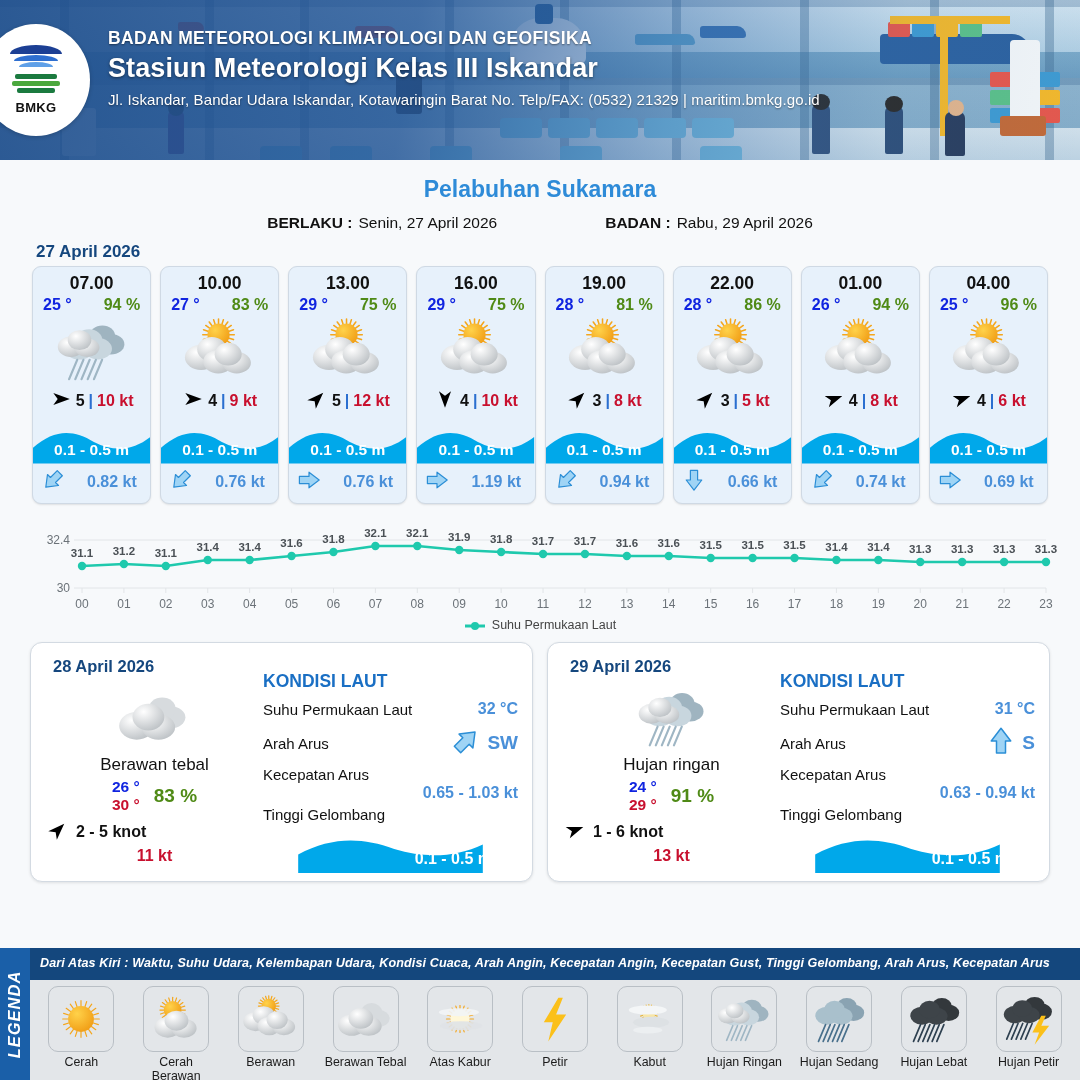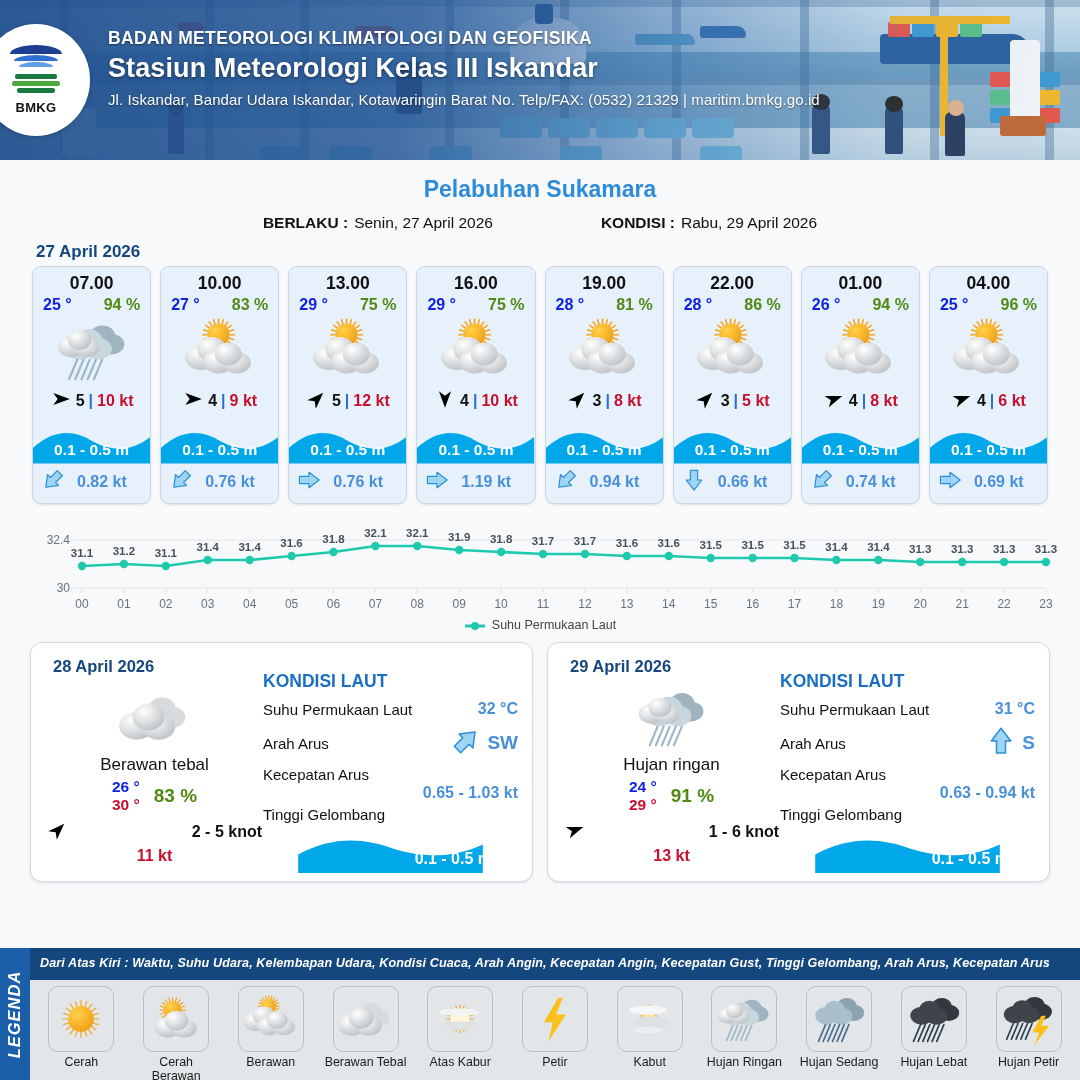--- a/index.html
+++ b/index.html
@@ -98,21 +98,21 @@
   .c-wind { display:flex; align-items:center; justify-content:center;
       gap:4px; height:30px; padding:0 6px; }
   .c-wd { flex:0 0 auto; }
   .c-wdir { font-size:16px; font-weight:bold; color:#111; }
   .c-sep { color:#2b6fd0; font-weight:bold; font-size:16px; }
   .c-wspd { font-size:16px; font-weight:bold; color:#c8102e; }
   .c-wave { position:relative; height:48px; }
   .wave-svg { position:absolute; left:0; top:0; width:100%; height:48px; display:block; }
   .c-wavetxt { position:absolute; left:0; right:0; bottom:5px; text-align:center;
       font-size:15.5px; font-weight:bold; color:#fff; }
-  .c-cur { display:flex; align-items:center; gap:12px; padding:4px 8px 7px; }
+  .c-cur { display:flex; align-items:center; gap:22px; padding:4px 8px 7px; }
   .c-curtxt { font-size:16px; font-weight:bold; color:#4a90d9; }
 
   
   .chart-wrap { margin:12px 20px 0 20px; height:100px; position:relative; }
   .chart-svg { display:block; }
   .chart-legend { text-align:center; margin-top:2px;
       font-size:12.5px; color:#444; display:flex; align-items:center;
       justify-content:center; gap:6px; }
   .legend-mark { width:22px; height:10px; position:relative; display:inline-block; }
 
@@ -125,21 +125,21 @@
   .d-date { position:absolute; left:22px; top:14px; font-size:16.5px;
       font-weight:bold; color:#15477e; }
   .d-left { position:absolute; left:16px; top:42px; width:215px; text-align:center; }
   .d-icon { height:66px; display:flex; align-items:center; justify-content:center; }
   .d-cond { font-size:17px; color:#111; margin-top:4px; }
   .d-th { display:flex; align-items:center; justify-content:center; gap:14px; margin-top:3px; }
   .d-temps { text-align:left; }
   .d-tmin { font-size:15.5px; font-weight:bold; color:#1024e0; line-height:1.15; }
   .d-tmax { font-size:15.5px; font-weight:bold; color:#c8102e; line-height:1.15; }
   .d-hum { font-size:19px; font-weight:bold; color:#4f8a16; }
-  .d-wind { display:flex; align-items:center; justify-content:space-between; gap:7px; margin-top:5px; }
+  .d-wind { display:flex; align-items:center; justify-content:flex-start; gap:7px; margin-top:5px; }
   .d-wdir { font-size:16px; font-weight:bold; color:#111; }
   .d-gust { font-size:16px; font-weight:bold; color:#c8102e; margin-top:2px; }
   .d-right { position:absolute; left:232px; top:28px; right:14px; }
   .d-sect { font-size:17.5px; font-weight:bold; color:#1a6fc4; margin-bottom:0; }
   .d-row { display:flex; justify-content:space-between; align-items:center;
       margin-top:6px; min-height:22px; }
   .d-k { font-size:15px; color:#111; }
   .d-v { font-size:16px; font-weight:bold; color:#4a90d9; }
   .d-currow { text-align:right; margin-top:1px; }
   .d-wavebox { position:relative; margin-top:2px; height:52px; }
@@ -272,21 +272,21 @@
 
 <div class="title-zone">
   <div class="t-sub">Pelabuhan Sukamara</div>
   <div class="t-valid">
     <div class="blk">
       <span class="lbl">BERLAKU :</span>
       <span class="val">Senin, 27 April 2026</span>
     </div>
     <div class="vgap"></div>
     <div class="blk">
-      <span class="lbl">KONDISI :</span>
+      <span class="lbl">BADAN :</span>
       <span class="val">Rabu, 29 April 2026</span>
     </div>
   </div>
 </div>
 
 <div class="date-label">27 April 2026</div>
 
 <div class="cards" id="cards-row">
     <div class="card">
       <div class="c-time">07.00</div>

